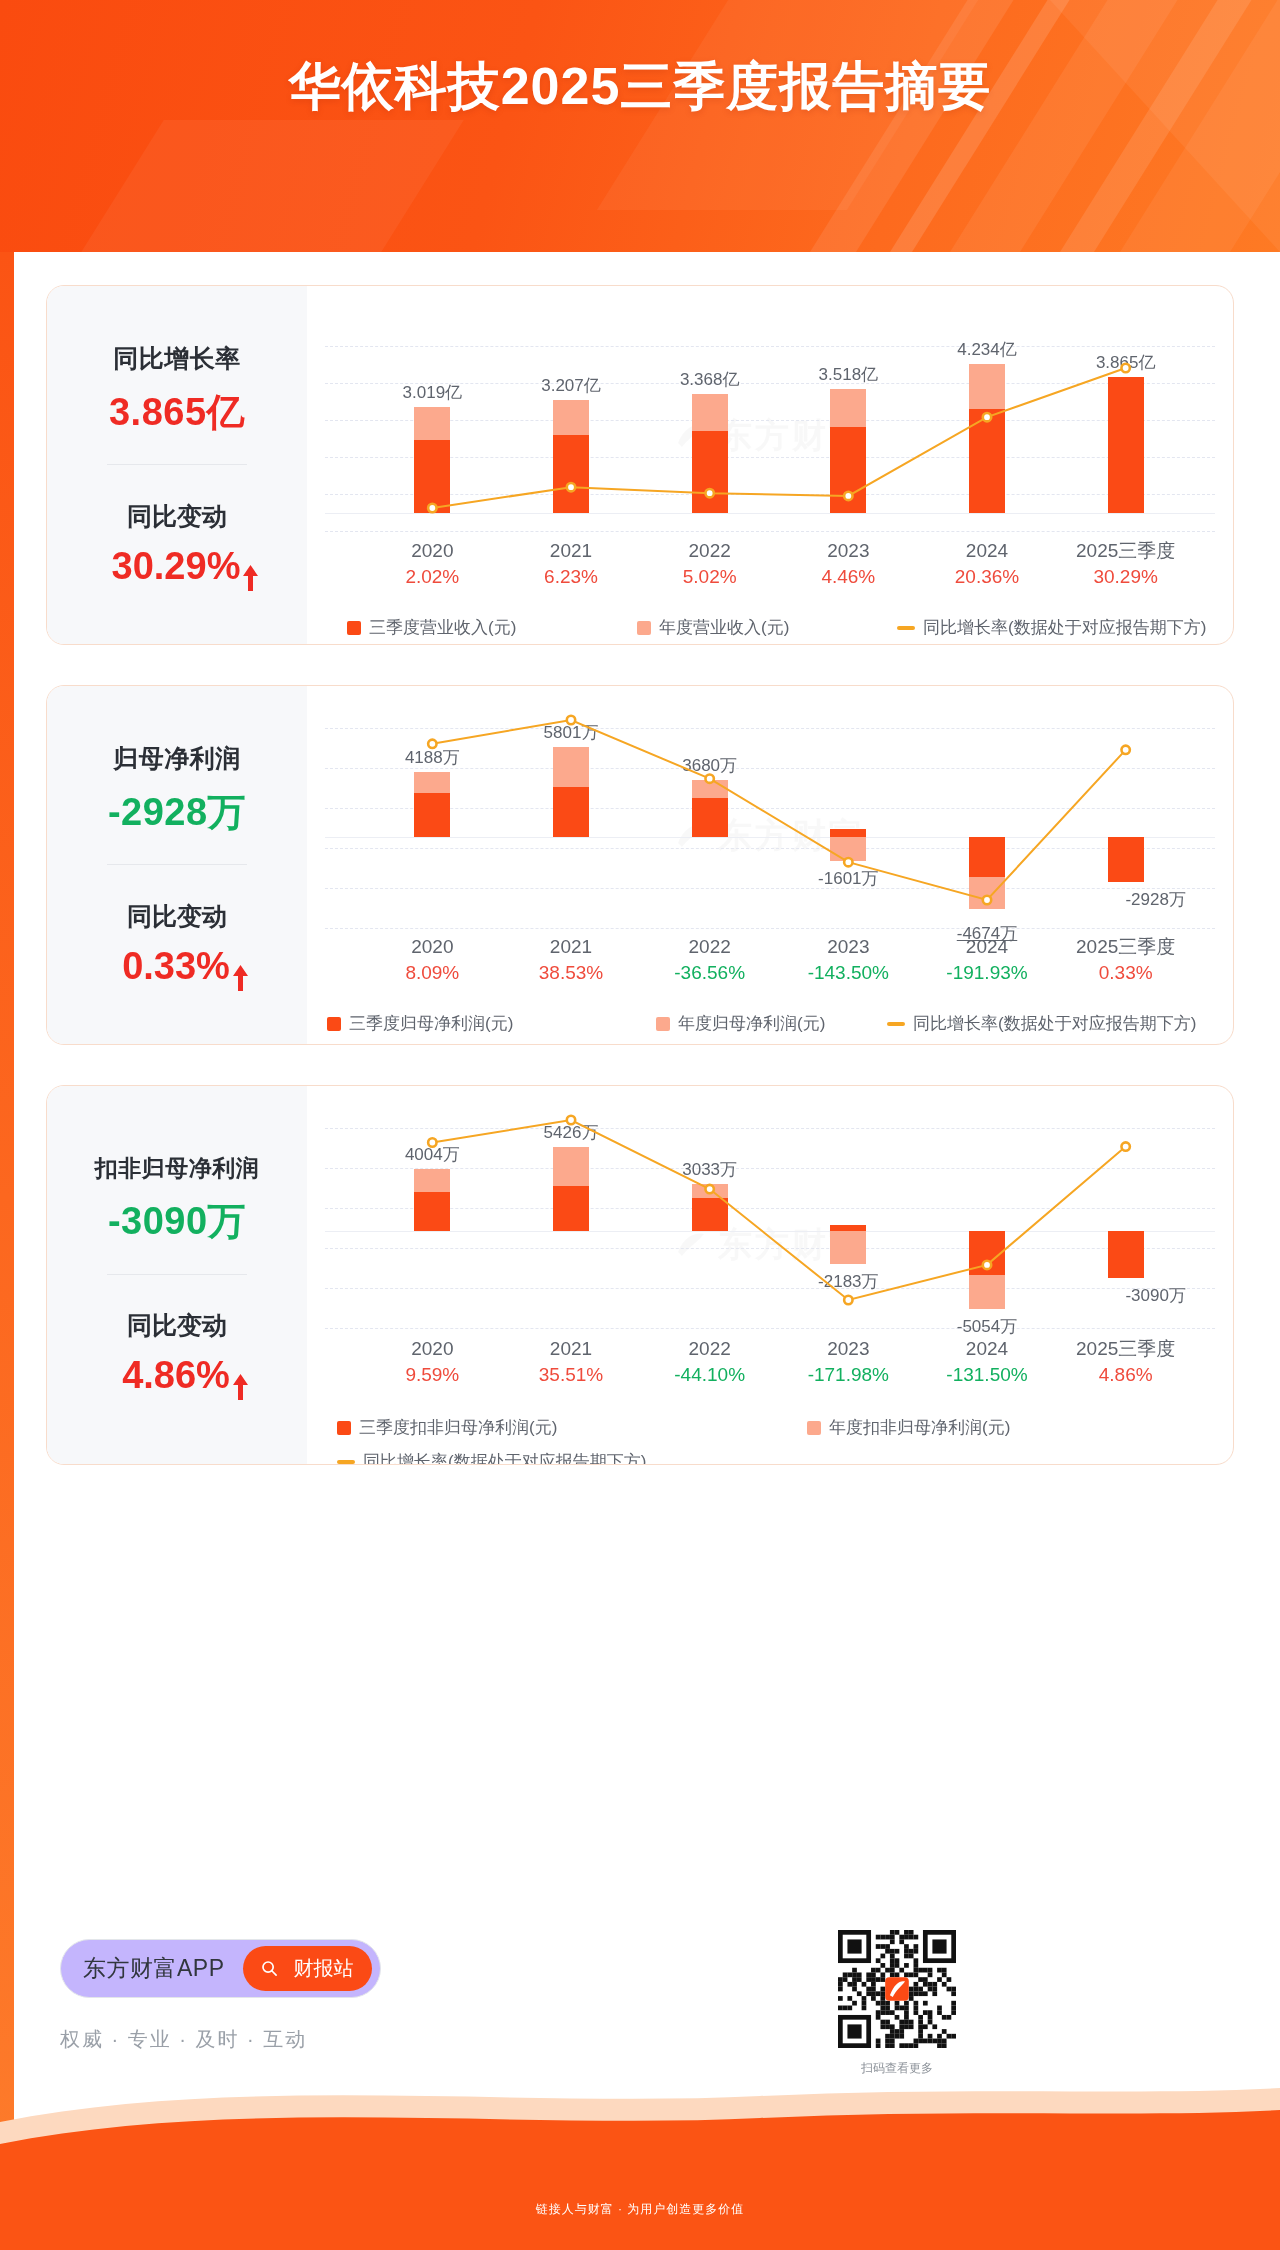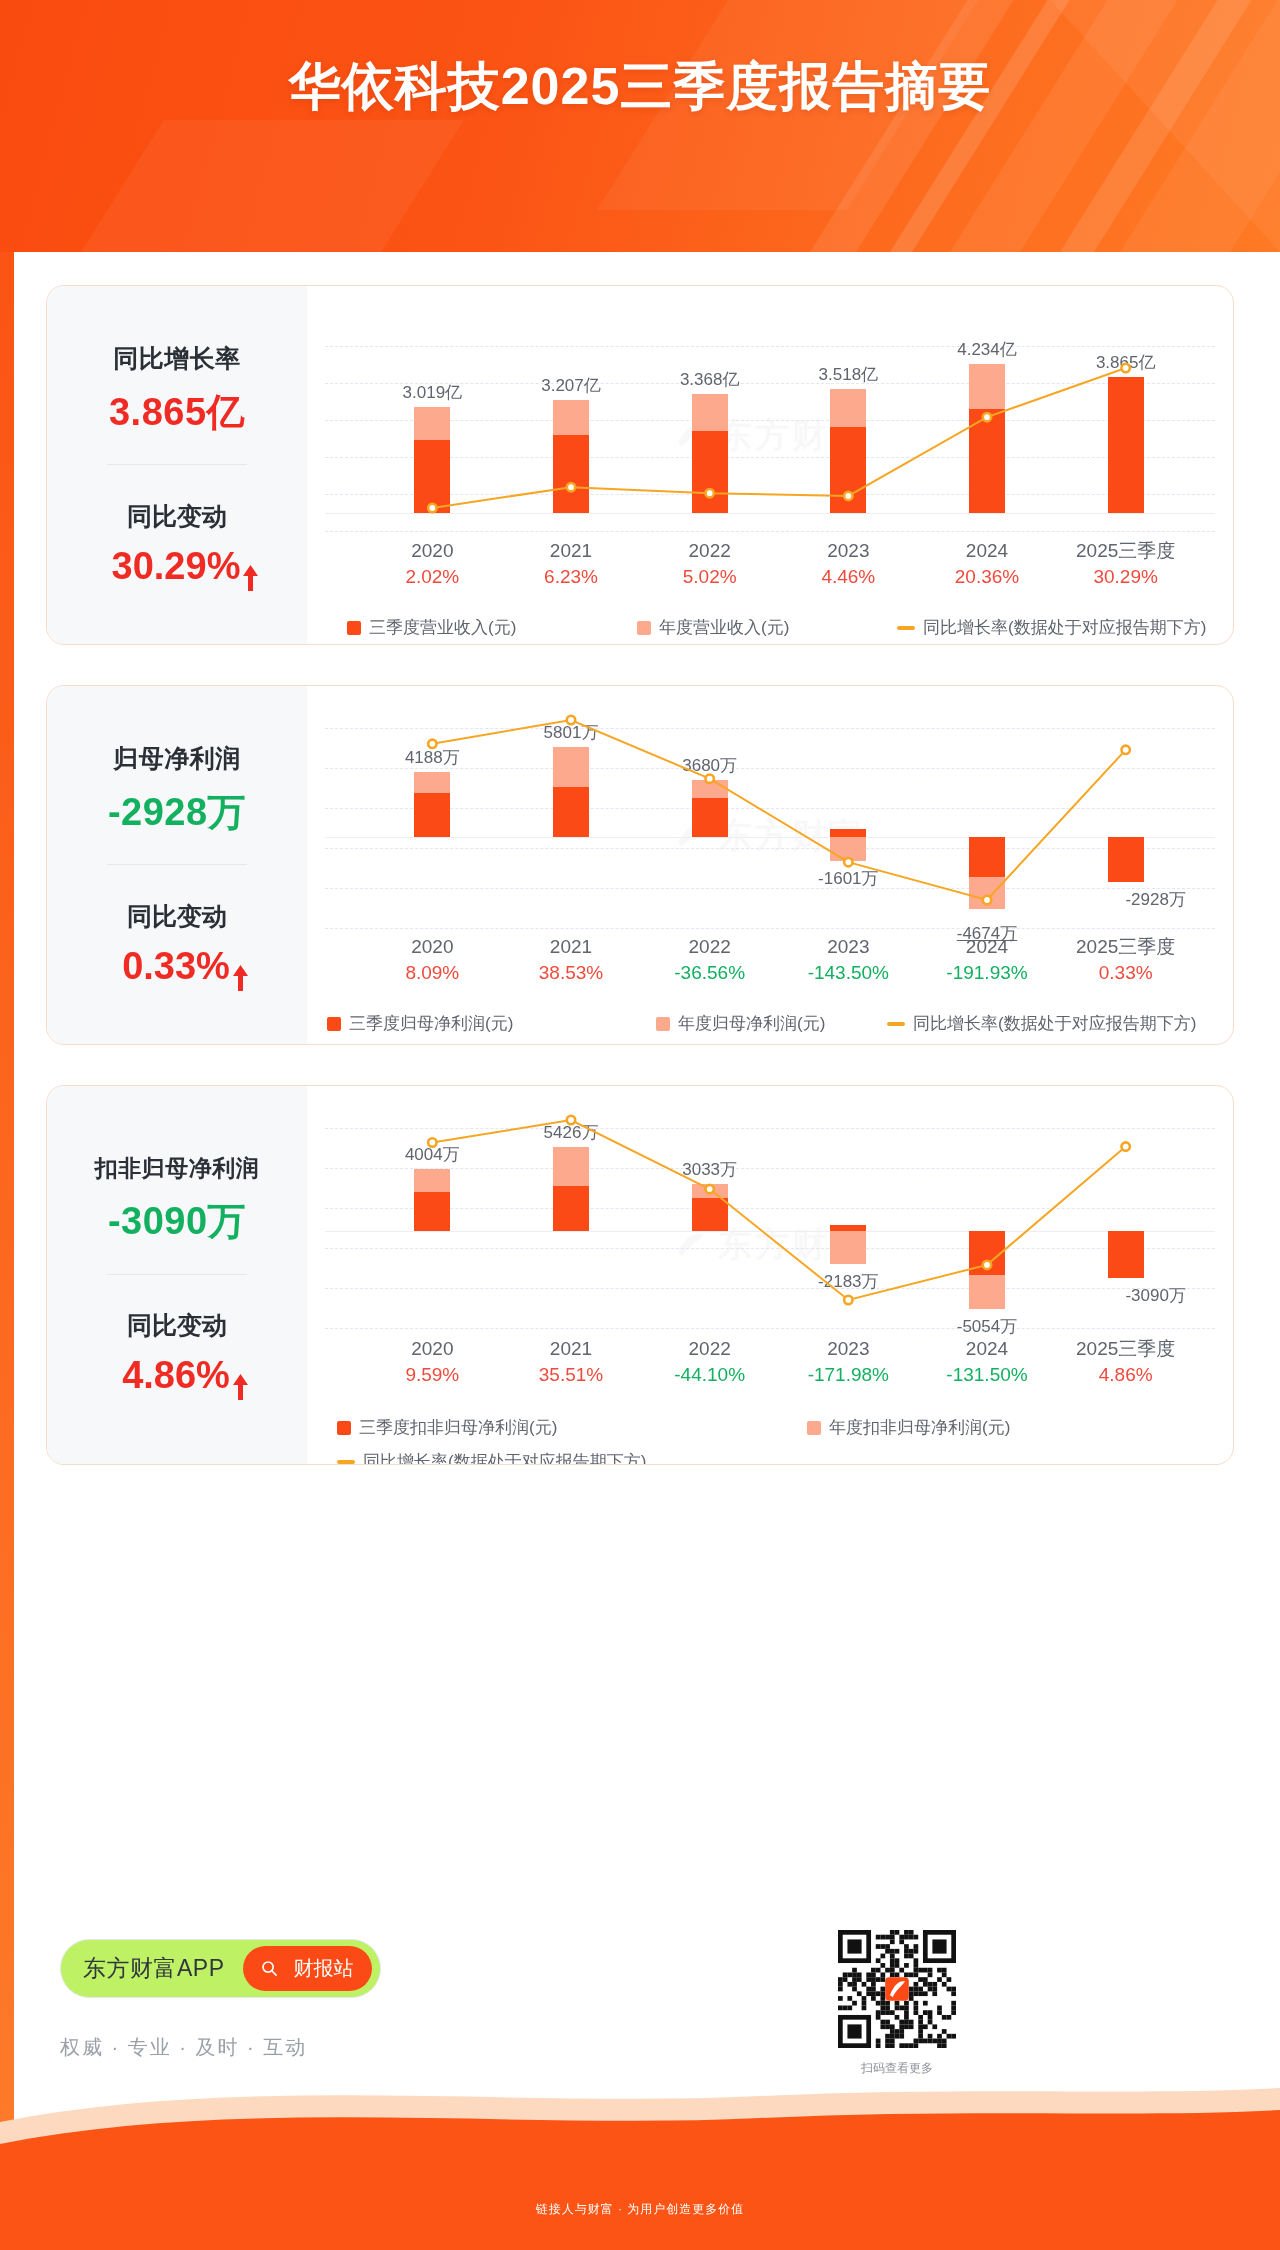--- a/index.html
+++ b/index.html
@@ -213,36 +213,36 @@
   .lg-line { width: 18px; height: 4px; border-radius: 2px; background: #f6a623; display:inline-block; }
 
   
   .app-row { position: absolute; left: 60px; top: 1939px; }
   .app-pill {
     display: inline-flex;
     align-items: center;
     border: 1px solid #e3e6ea;
     border-radius: 34px;
     padding: 6px 8px 6px 22px;
-    background: #bef264;
+    background: #c4b5fd;
     gap: 18px;
   }
   .app-pill .app-name { font-size: 23px; color: #31363d; letter-spacing: 0.5px; }
   .app-btn {
     background: #fb4a15;
     color: #fff;
     border-radius: 26px;
     padding: 9px 18px;
     font-size: 20px;
     display: inline-flex;
     align-items: center;
     gap: 16px;
   }
   .app-slogan {
-    margin-top: 36px;
+    margin-top: 28px;
     font-size: 20px;
     color: #9aa0a8;
     letter-spacing: 2px;
   }
   .qr-wrap { position: absolute; right: 66px; top: 1930px; text-align: center; }
   .qr {
     width: 118px; height: 118px;
     position: relative;
     background: #fff;
   }

